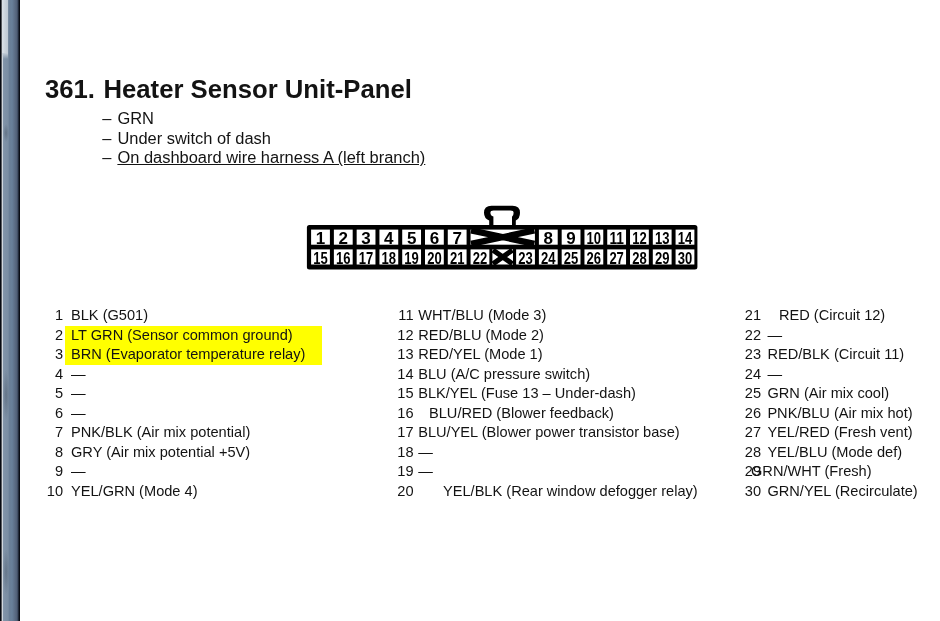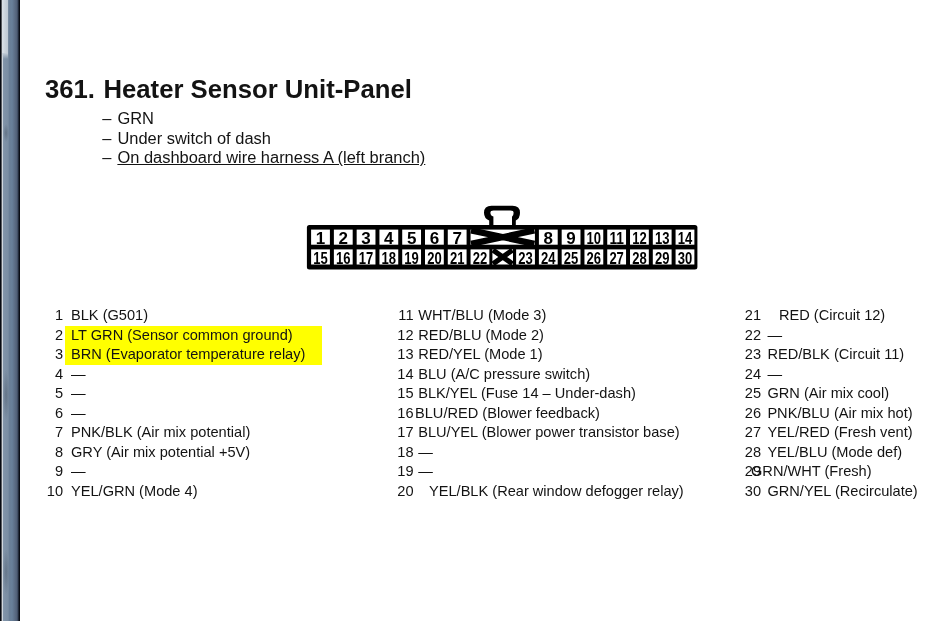--- a/index.html
+++ b/index.html
@@ -127,26 +127,26 @@
   <div class="prow" style="top:386.20px"><span class="n" style="width:63.0px">5</span><span class="t" style="left:71px">—</span></div>
   <div class="prow" style="top:405.70px"><span class="n" style="width:63.0px">6</span><span class="t" style="left:71px">—</span></div>
   <div class="prow" style="top:425.20px"><span class="n" style="width:63.0px">7</span><span class="t" style="left:71px">PNK/BLK (Air mix potential)</span></div>
   <div class="prow" style="top:444.70px"><span class="n" style="width:63.0px">8</span><span class="t" style="left:71px">GRY (Air mix potential +5V)</span></div>
   <div class="prow" style="top:464.20px"><span class="n" style="width:63.0px">9</span><span class="t" style="left:71px">—</span></div>
   <div class="prow" style="top:483.70px"><span class="n" style="width:63.0px">10</span><span class="t" style="left:71px">YEL/GRN (Mode 4)</span></div>
   <div class="prow" style="top:308.20px"><span class="n" style="width:413.5px">11</span><span class="t" style="left:418.2px">WHT/BLU (Mode 3)</span></div>
   <div class="prow" style="top:327.70px"><span class="n" style="width:413.5px">12</span><span class="t" style="left:418.2px">RED/BLU (Mode 2)</span></div>
   <div class="prow" style="top:347.20px"><span class="n" style="width:413.5px">13</span><span class="t" style="left:418.2px">RED/YEL (Mode 1)</span></div>
   <div class="prow" style="top:366.70px"><span class="n" style="width:413.5px">14</span><span class="t" style="left:418.2px">BLU (A/C pressure switch)</span></div>
-  <div class="prow" style="top:386.20px"><span class="n" style="width:413.5px">15</span><span class="t" style="left:418.2px">BLK/YEL (Fuse 14 – Under-dash)</span></div>
-  <div class="prow" style="top:405.70px"><span class="n" style="width:413.5px">16</span><span class="t" style="left:415px">BLU/RED (Blower feedback)</span></div>
+  <div class="prow" style="top:386.20px"><span class="n" style="width:413.5px">15</span><span class="t" style="left:418.2px">BLK/YEL (Fuse 13 – Under-dash)</span></div>
+  <div class="prow" style="top:405.70px"><span class="n" style="width:413.5px">16</span><span class="t" style="left:429px">BLU/RED (Blower feedback)</span></div>
   <div class="prow" style="top:425.20px"><span class="n" style="width:413.5px">17</span><span class="t" style="left:418.2px">BLU/YEL (Blower power transistor base)</span></div>
   <div class="prow" style="top:444.70px"><span class="n" style="width:413.5px">18</span><span class="t" style="left:418.2px">—</span></div>
   <div class="prow" style="top:464.20px"><span class="n" style="width:413.5px">19</span><span class="t" style="left:418.2px">—</span></div>
-  <div class="prow" style="top:483.70px"><span class="n" style="width:413.5px">20</span><span class="t" style="left:429px">YEL/BLK (Rear window defogger relay)</span></div>
+  <div class="prow" style="top:483.70px"><span class="n" style="width:413.5px">20</span><span class="t" style="left:443px">YEL/BLK (Rear window defogger relay)</span></div>
   <div class="prow" style="top:308.20px"><span class="n" style="width:761.0px">21</span><span class="t" style="left:779px">RED (Circuit 12)</span></div>
   <div class="prow" style="top:327.70px"><span class="n" style="width:761.0px">22</span><span class="t" style="left:767.4px">—</span></div>
   <div class="prow" style="top:347.20px"><span class="n" style="width:761.0px">23</span><span class="t" style="left:767.4px">RED/BLK (Circuit 11)</span></div>
   <div class="prow" style="top:366.70px"><span class="n" style="width:761.0px">24</span><span class="t" style="left:767.4px">—</span></div>
   <div class="prow" style="top:386.20px"><span class="n" style="width:761.0px">25</span><span class="t" style="left:767.4px">GRN (Air mix cool)</span></div>
   <div class="prow" style="top:405.70px"><span class="n" style="width:761.0px">26</span><span class="t" style="left:767.4px">PNK/BLU (Air mix hot)</span></div>
   <div class="prow" style="top:425.20px"><span class="n" style="width:761.0px">27</span><span class="t" style="left:767.4px">YEL/RED (Fresh vent)</span></div>
   <div class="prow" style="top:444.70px"><span class="n" style="width:761.0px">28</span><span class="t" style="left:767.4px">YEL/BLU (Mode def)</span></div>
   <div class="prow" style="top:464.20px"><span class="n" style="width:761.0px">29</span><span class="t" style="left:751px">GRN/WHT (Fresh)</span></div>
   <div class="prow" style="top:483.70px"><span class="n" style="width:761.0px">30</span><span class="t" style="left:767.4px">GRN/YEL (Recirculate)</span></div>

